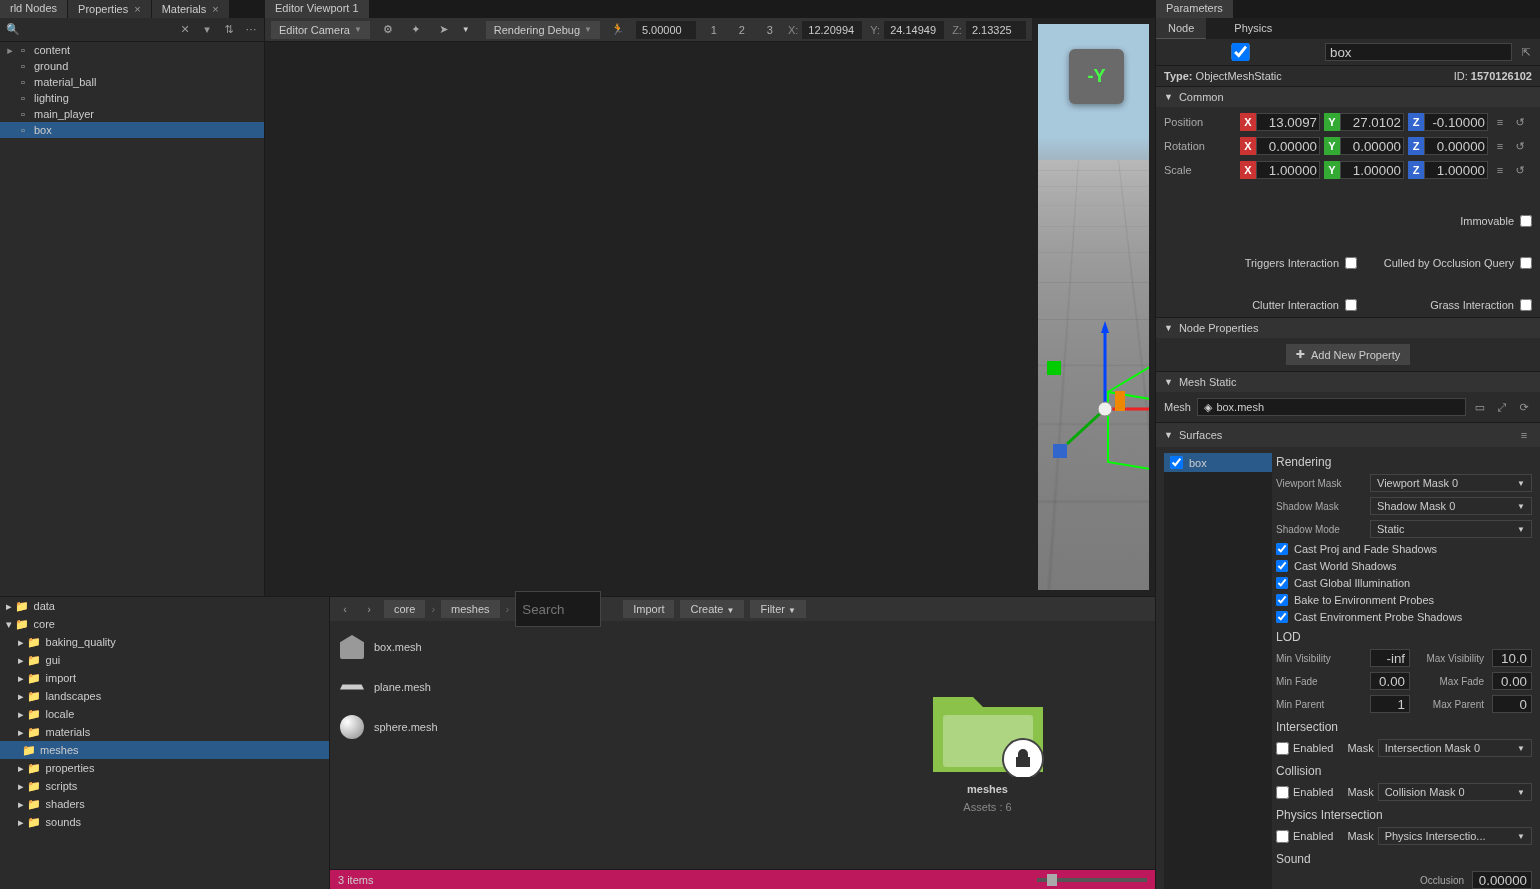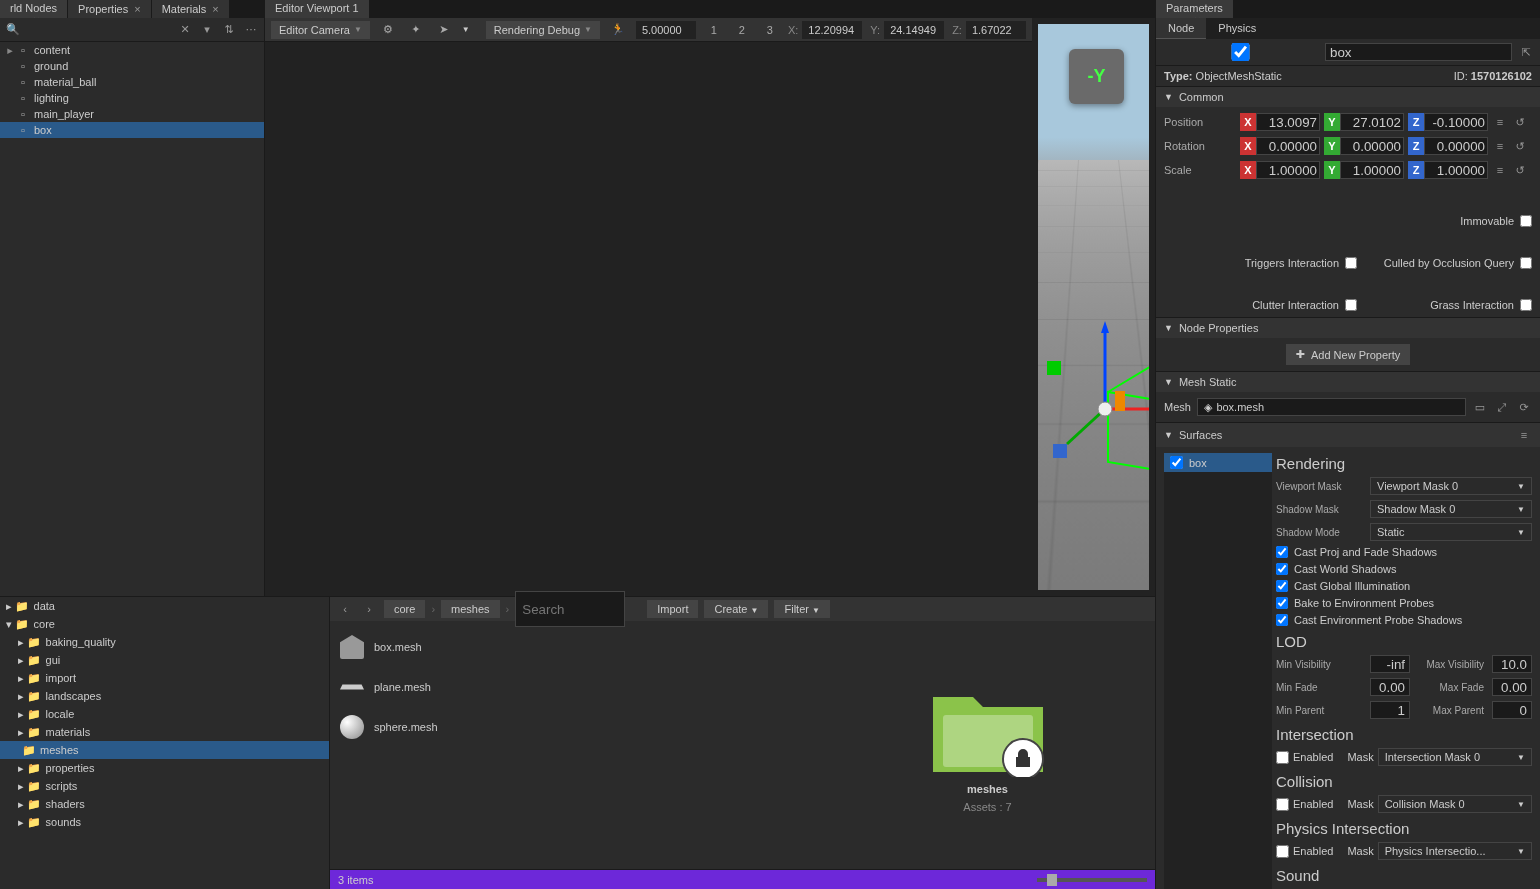--- a/index.html
+++ b/index.html
@@ -38,21 +38,21 @@
   repeating-linear-gradient(0deg, rgba(0,0,0,0.07) 0 1px, transparent 1px 40px),
   linear-gradient(to bottom, #b8b8b8, #7a7a7a);
   transform: perspective(600px) rotateX(70deg); transform-origin: top center; }
 .axis-widget { position: absolute; top: 25px; right: 25px; width: 55px; height: 55px; background: #6a6a6a; border-radius: 6px; display: flex; align-items: center; justify-content: center; color: #4f4; font-size: 18px; font-weight: bold; box-shadow: 0 2px 6px rgba(0,0,0,0.4); }
 .gizmo { position: absolute; left: 60%; top: 68%; }
 .gizmo svg { overflow: visible; }
 .sel-box { position: absolute; left: 54%; top:58%; width: 175px; height: 125px; }
 
 .right-panel { width: 385px; background: #2b2b2b; border-left: 1px solid #1a1a1a; display: flex; flex-direction: column; overflow-y: auto; height: 889px; }
 .right-panel .tab-bar { border-bottom: 1px solid #1a1a1a; }
-.param-tabs { display: flex; background: #1f1f1f; height: 22px; }
+.param-tabs { display: flex; background: #1f1f1f; height: 22px; gap: 16px; }
 .param-tabs .ptab { padding: 4px 12px; cursor: pointer; }
 .param-tabs .ptab.active { background: #333; border-bottom: 1px solid #555; }
 .obj-name-row { display: flex; align-items: center; padding: 4px 6px; gap: 6px; border-bottom: 1px solid #1a1a1a; }
 .obj-name-row input { flex: 1; background: #1a1a1a; border: 1px solid #444; color: #ccc; padding: 2px 4px; height: 18px; }
 .type-row { display: flex; justify-content: space-between; padding: 4px 8px; }
 .section { border-top: 1px solid #1a1a1a; }
 .section-header { display: flex; align-items: center; padding: 4px 8px; background: #333; cursor: pointer; }
 .section-header .arrow { margin-right: 6px; font-size: 9px; }
 .section-body { padding: 6px 8px; display: flex; flex-direction: column; gap: 6px; }
 .prop-row { display: flex; align-items: center; gap: 4px; }
@@ -74,40 +74,40 @@
 .surface-layout { display: flex; gap: 4px; }
 .surface-list { width: 140px; background: #222; }
 .surface-list .sitem { padding: 3px 6px; display: flex; align-items: center; gap: 6px; }
 .surface-list .sitem.selected { background: #2a5a8a; }
 .surface-props { flex: 1; display: flex; flex-direction: column; gap: 5px; }
 .sp-row { display: flex; align-items: center; gap: 4px; }
 .sp-row .sp-label { width: 90px; color: #aaa; font-size: 10px; }
 .sp-row .sp-label2 { width: 70px; color: #aaa; font-size: 10px; text-align: right; margin-left: auto; margin-right: 4px;}
 .sp-dropdown { flex: 1; background: #2a2a2a; border: 1px solid #444; padding: 2px 6px; height: 18px; display: flex; align-items: center; justify-content: space-between; cursor: pointer; }
 .sp-num { width: 40px; background: #1a1a1a; border: 1px solid #444; padding: 1px 4px; height: 18px; text-align: right; color: #ccc; }
-.sp-heading { font-size: 15px; color: #ccc; margin-top: 2px; }
+.sp-heading { font-size: 12px; color: #ccc; margin-top: 2px; }
 
 .bottom-layout { display: flex; height: 293px; background: #2b2b2b; border-top: 1px solid #1a1a1a; }
 .bottom-left { width: 330px; border-right: 1px solid #1a1a1a; display: flex; flex-direction: column; }
 .bottom-tabs { height: 18px; background: #1a1a1a; display: flex; }
 .folder-tree { flex: 1; overflow-y: auto; }
 .folder-item { display: flex; align-items: center; height: 18px; padding-left: 6px; cursor: pointer; gap: 4px; }
 .folder-item.selected { background: #2a5a8a; }
 .folder-item .ficon { width: 14px; height: 12px; display: inline-flex; align-items: center; justify-content: center; color: #7a7; }
 .bottom-right { flex: 1; display: flex; flex-direction: column; }
 .browser-toolbar { height: 24px; background: #333; display: flex; align-items: center; padding: 0 6px; gap: 6px; }
 .bc-btn { background: #444; padding: 3px 10px; cursor: pointer; }
-.search-field { background: #1a1a1a; border: 1px solid #444; padding: 17px 6px; height: 18px; width: 110px; color: #888; }
+.search-field { background: #1a1a1a; border: 1px solid #444; padding: 17px 6px; height: 18px; width: 86px; color: #888; }
 .browser-content { flex: 1; display: flex; }
 .file-list { width: 490px; padding: 6px 0; }
 .file-item { display: flex; align-items: center; padding: 8px 10px; gap: 10px; cursor: pointer; }
 .file-item .thumb { width: 24px; height: 24px; background: #555; border-radius: 2px; }
 .preview-pane { flex: 1; display: flex; flex-direction: column; align-items: center; justify-content: center; gap: 6px; }
 .big-folder { width: 120px; height: 100px; position: relative; }
-.status-bar { height: 20px; background: #6d28d9; display: flex; align-items: center; padding: 0 8px; border-top: 1px solid #1a1a1a; }
+.status-bar { height: 20px; background: #be185d; display: flex; align-items: center; padding: 0 8px; border-top: 1px solid #1a1a1a; }
 .slider-track { width: 110px; height: 4px; background: #555; margin-left: auto; position: relative; }
 .slider-thumb { position: absolute; width: 10px; height: 12px; background: #aaa; top: -4px; left: 10px; }
 
 .container { display: flex; }
 </style>
 </head>
 <body>
 
 <div class="container">
 <div style="width:1155px;">
@@ -203,21 +203,21 @@
       <div class="vp-coord">
               <span class="lbl">X:</span>
               <div class="vp-num-field">12.20994</div>
             </div>
       <div class="vp-coord">
               <span class="lbl">Y:</span>
               <div class="vp-num-field">24.14949</div>
             </div>
       <div class="vp-coord">
               <span class="lbl">Z:</span>
-              <div class="vp-num-field">1.67022</div>
+              <div class="vp-num-field">2.13325</div>
             </div>
     </div>
     <div class="viewport">
       <div class="ground"></div>
       <div class="axis-widget">-Y</div>
       <svg class="sel-box">
         <polyline points="10,40 60,10 170,20 130,60 10,40 10,110 130,130 130,60" fill="none" stroke="#0f0" stroke-width="2"></polyline>
         <polyline points="170,20 170,85 130,130" fill="none" stroke="#0f0" stroke-width="2"></polyline>
       </svg>
       <div class="gizmo">
@@ -339,21 +339,21 @@
       <div class="preview-pane">
         <div class="big-folder">
           <svg width="120" height="100">
                   <path d="M5 20 L45 20 L55 30 L115 30 L115 95 L5 95 Z" fill="#8bc34a"></path>
                   <rect x="15" y="38" width="90" height="52" fill="#aed581" rx="3"></rect>
                   <circle cx="95" cy="82" r="20" fill="#fff" stroke="#444" stroke-width="2"></circle>
                   <path d="M90 77 a5 5 0 1 1 10 0 v3 h2 v10 h-14 v-10 h2 z" fill="#333"></path>
                 </svg>
         </div>
         <div style="font-weight:bold">meshes</div>
-        <div style="color:#888">Assets : 7</div>
+        <div style="color:#888">Assets : 6</div>
       </div>
     </div>
     <div class="status-bar">
       <span>3 items</span>
       <div class="slider-track">
               <div class="slider-thumb"></div>
             </div>
     </div>
   </div>
 </div>

